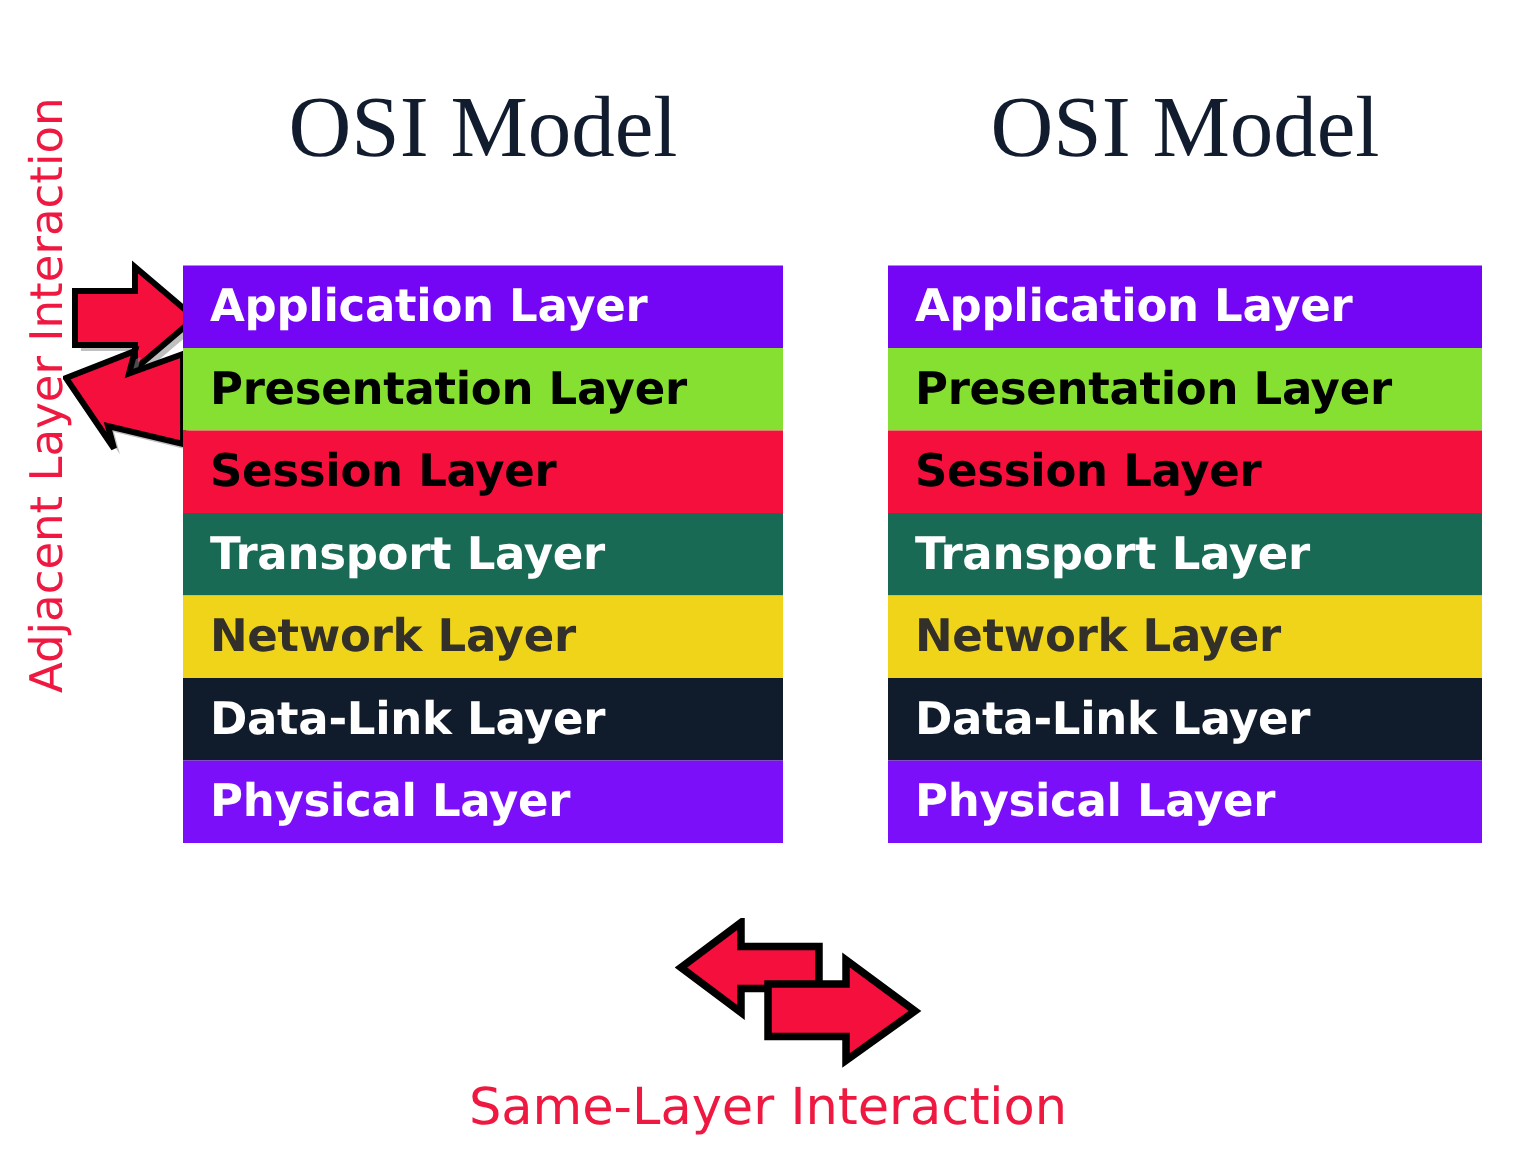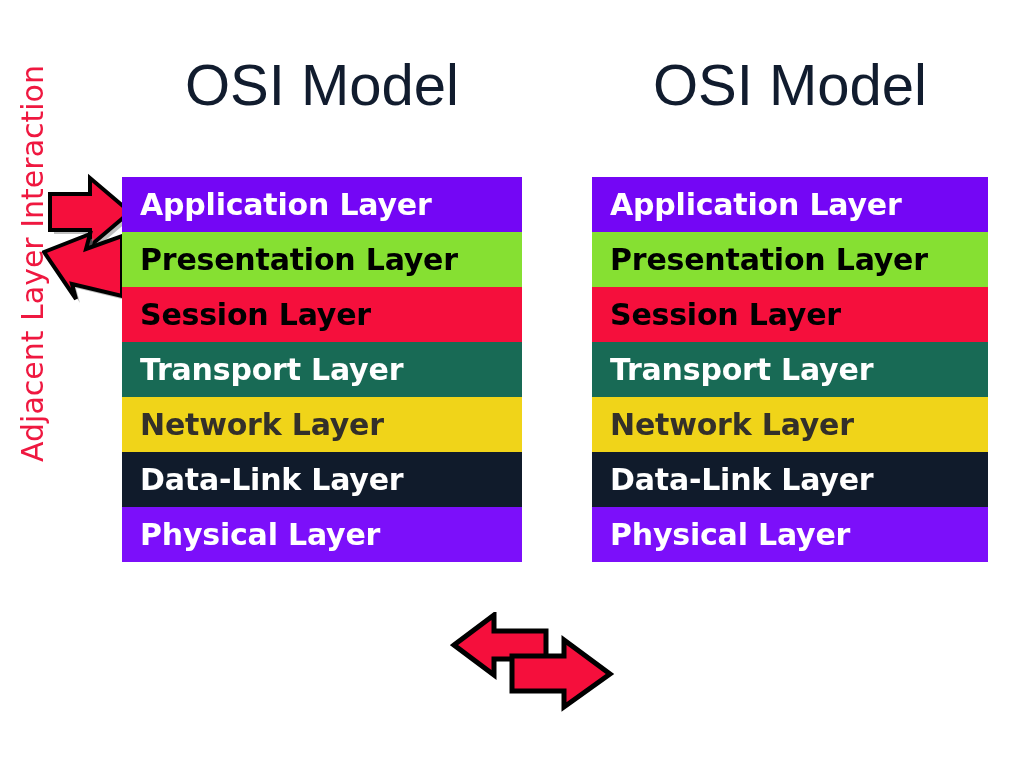--- a/index.html
+++ b/index.html
@@ -15,21 +15,21 @@
     width: 1024px;
     height: 783px;
     background: #ffffff;
     overflow: hidden;
   }
 
   
   .osi-title {
     position: absolute;
     top: 56px;
-    font-family: Liberation Sans, sans-serif;
+    font-family: Liberation Serif, serif;
     font-size: 58px;
     font-weight: 400;
     color: #111c2e;
     letter-spacing: 0px;
     text-align: center;
     white-space: nowrap;
     line-height: 1.0;
   }
   #title-left  { left: 122px; width: 400px; }
   #title-right { left: 592px; width: 396px; }
@@ -165,14 +165,15 @@
     </div>
   </div>
 
   <svg id="arrows-same" class="arrow-svg" width="170" height="100" viewBox="0 0 170 100">
 
     <path d="M 4 33 L 44 3 L 44 19 L 96 19 L 96 47 L 44 47 L 44 63 Z" fill="#f50f3c" stroke="#000000" stroke-width="5" stroke-linejoin="miter"></path>
 
     <path d="M 62 44 L 114 44 L 114 28 L 160 62 L 114 95 L 114 79 L 62 79 Z" fill="#f50f3c" stroke="#000000" stroke-width="5" stroke-linejoin="miter"></path>
   </svg>
 
+  <div id="samelayer-caption" style="color: rgb(239, 24, 64);">Same-Layer Interaction</div>
 
 </div>
 
 </body></html>

